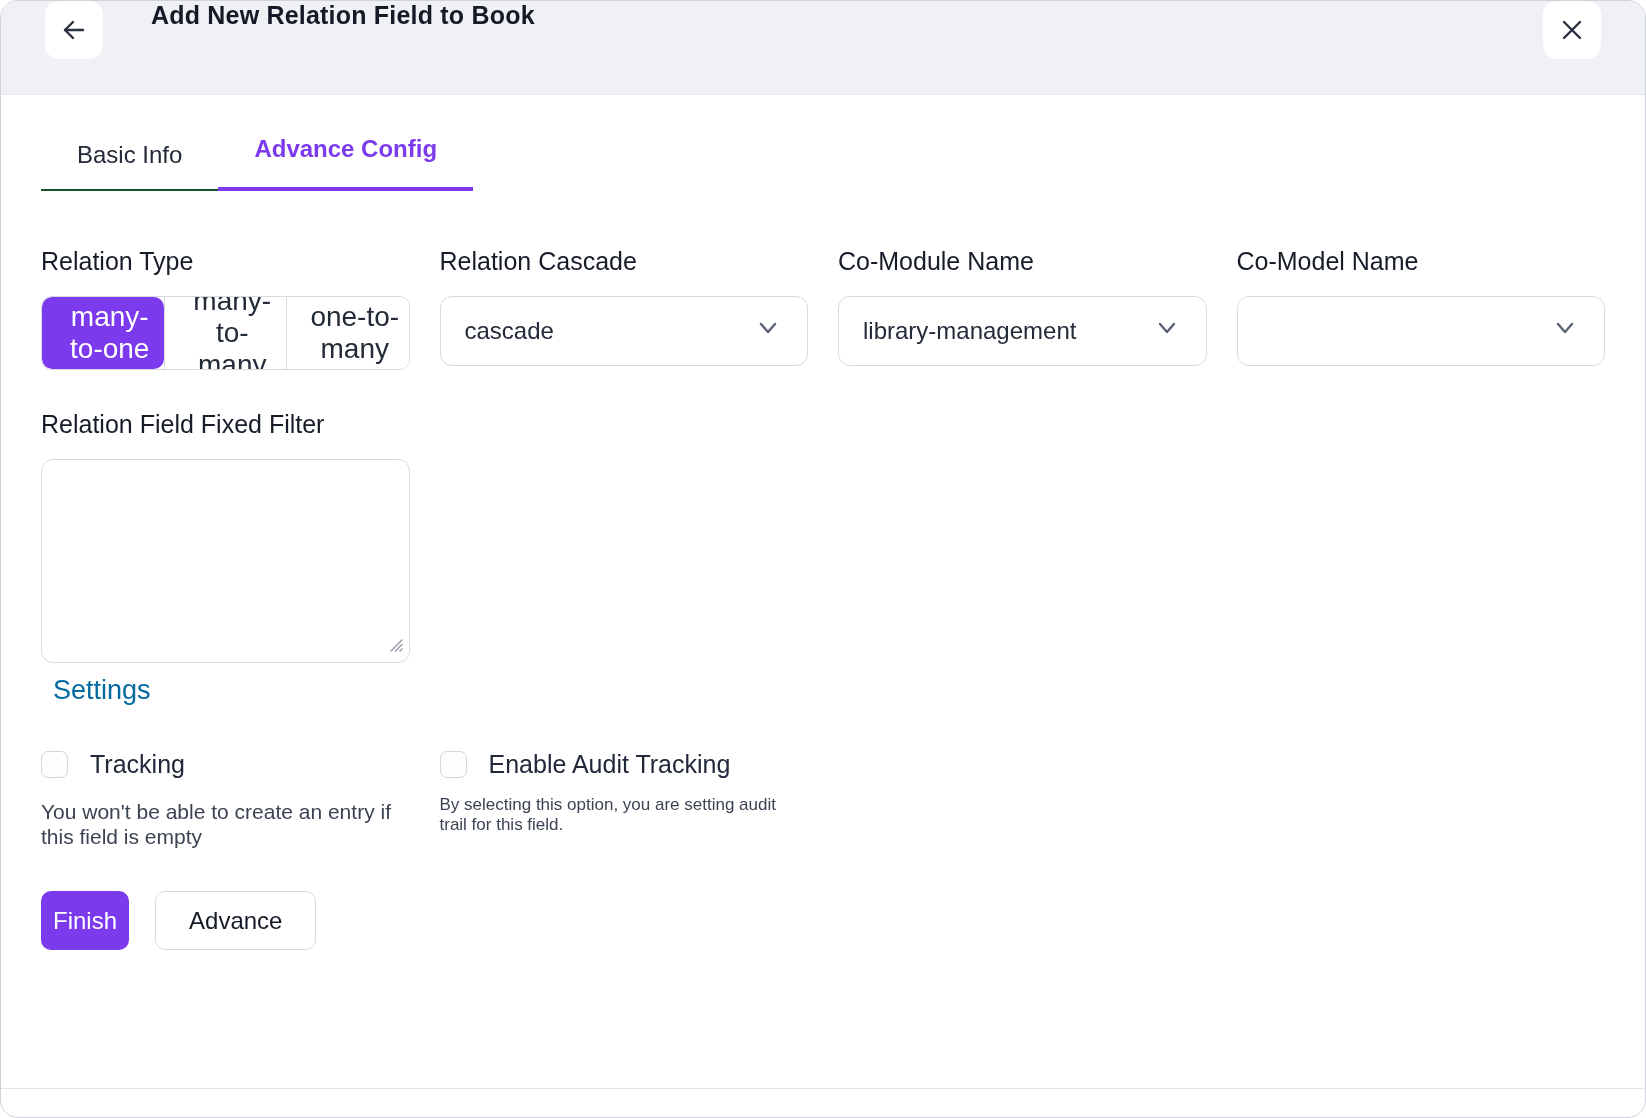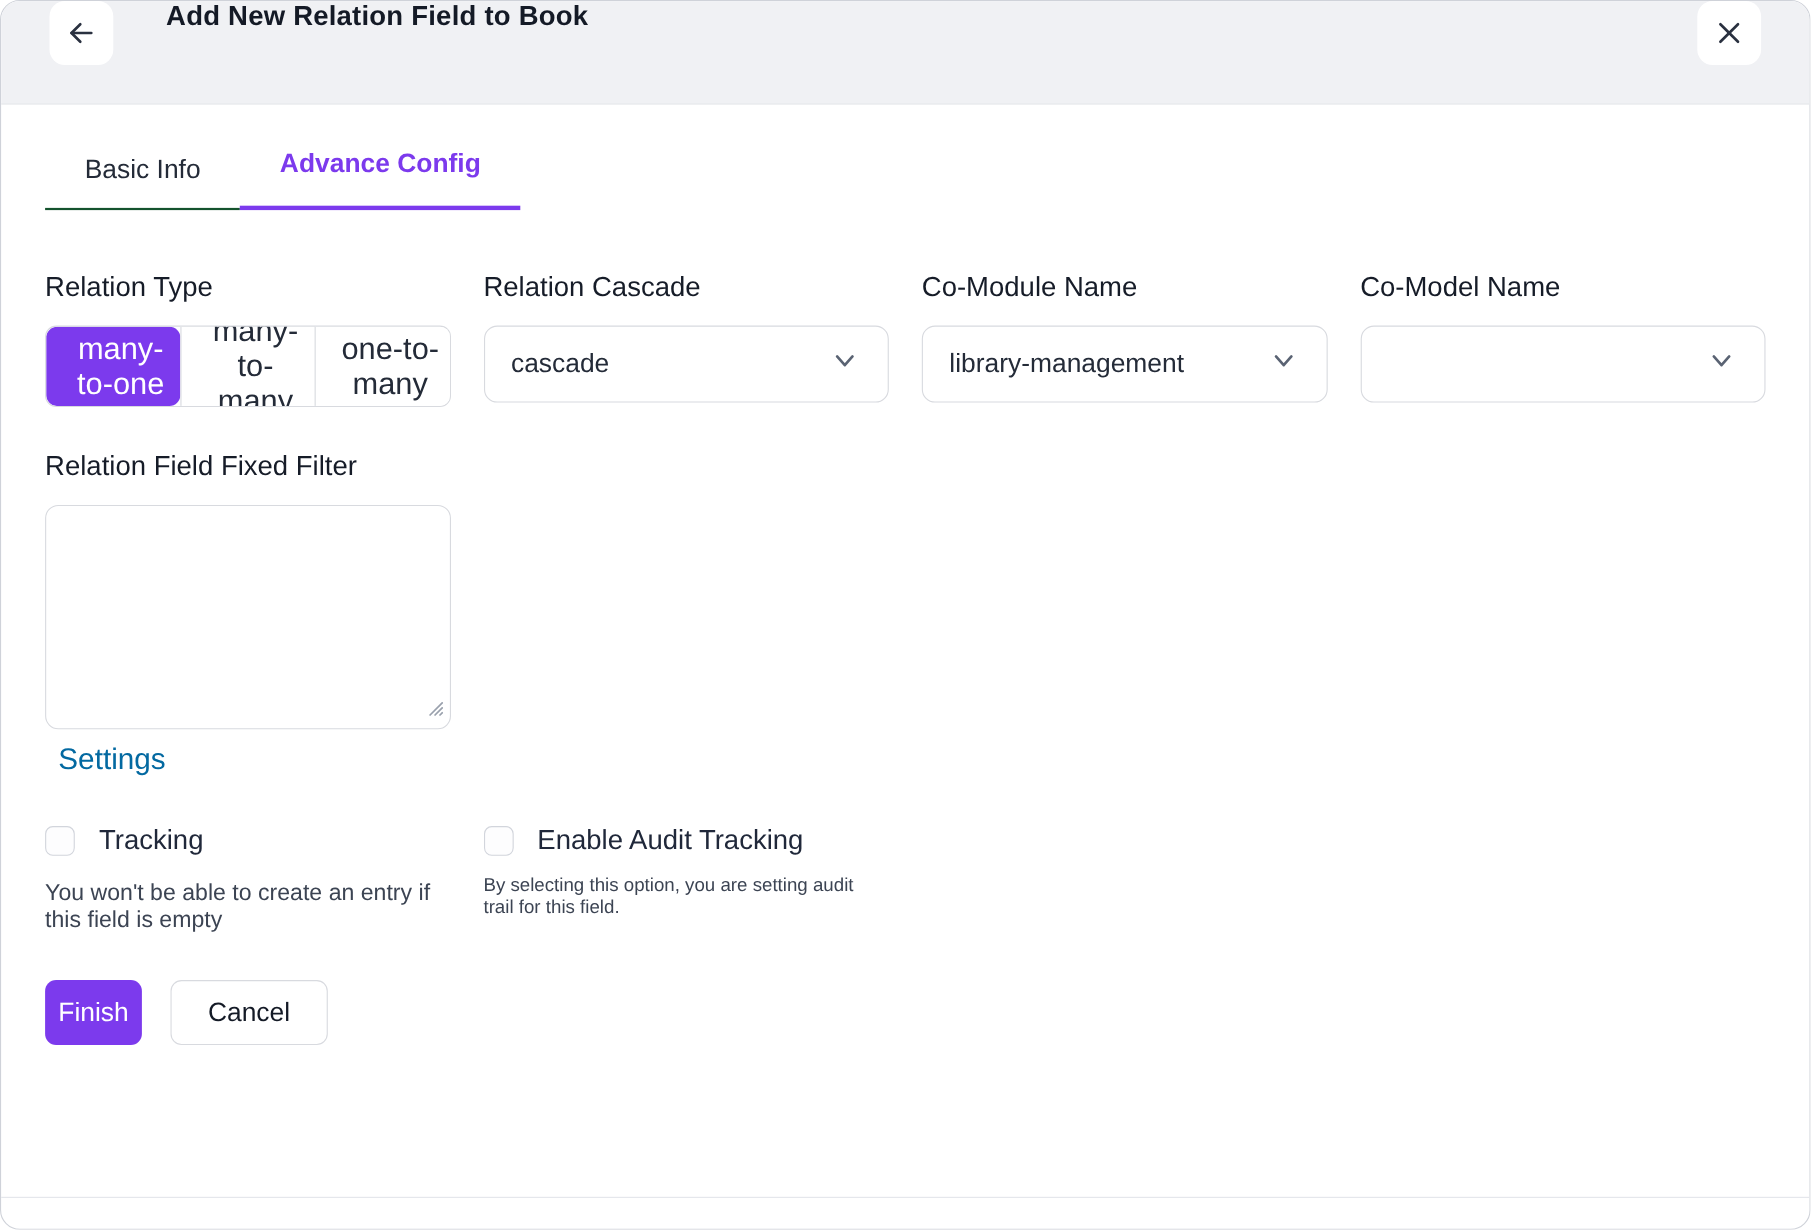--- a/index.html
+++ b/index.html
@@ -209,17 +209,17 @@
           <span>Enable Audit Tracking</span>
         </div>
         <div class="helper small">By selecting this option, you are setting audit trail for this field.</div>
       </div>
 
     </div>
   </div>
 
   <div class="actions">
     <button class="btn btn-primary">Finish</button>
-    <button class="btn btn-secondary">Cancel</button>
+    <button class="btn btn-secondary">Advance</button>
   </div>
 
   <div class="footer-line"></div>
 </div>
 
 </body></html>

